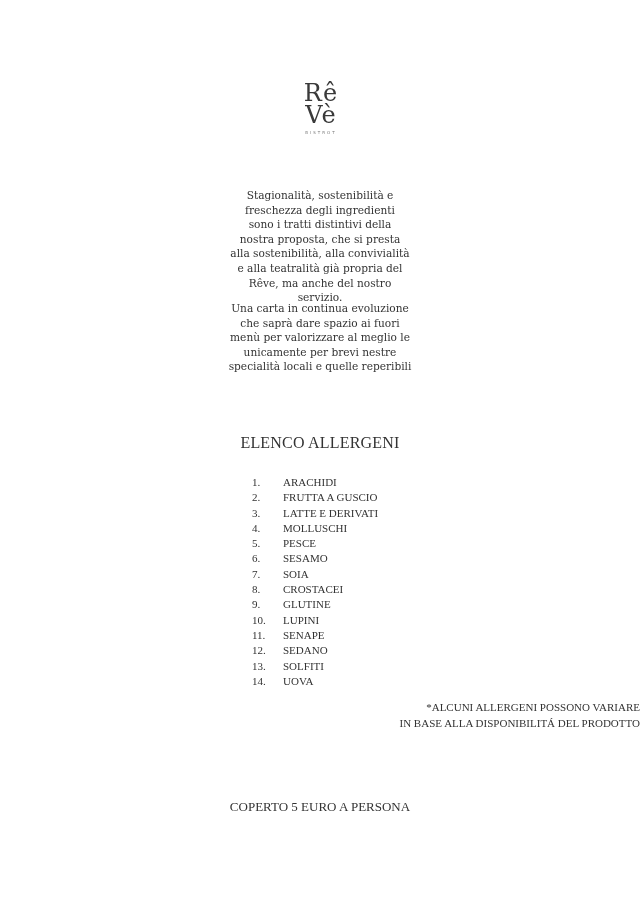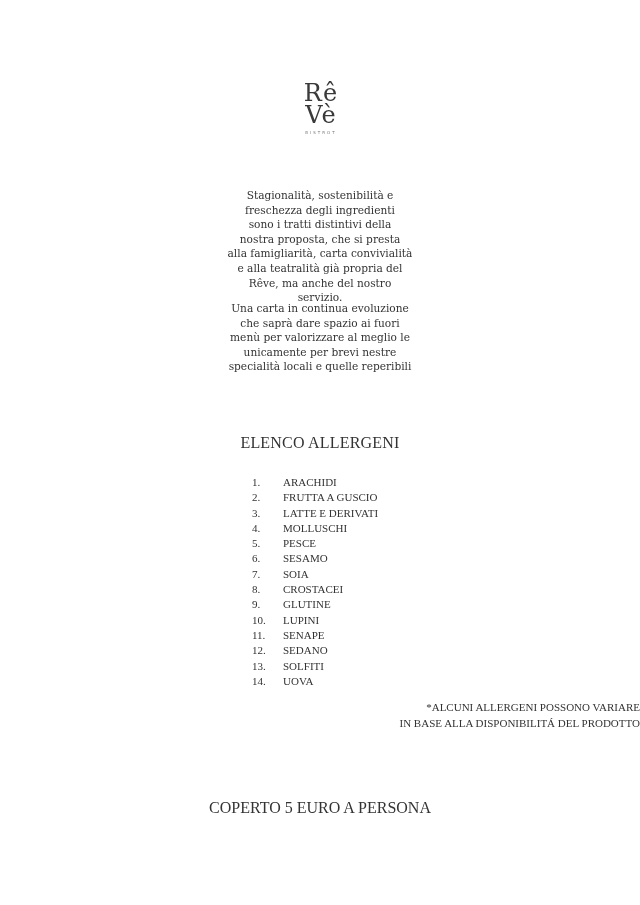--- a/index.html
+++ b/index.html
@@ -38,38 +38,38 @@
     font-family: "Liberation Serif", serif; font-size: 11px; color: #333;
   }
   .list li { height: 15.3px; line-height: 15.3px; display: flex; }
   .list .num { width: 31px; display: inline-block; }
   .note {
     position: absolute; left: 0; width: 640px; top: 699px; text-align: right;
     font-family: "Liberation Serif", serif; font-size: 11px; line-height: 16px; color: #333;
   }
   .coperto {
     position: absolute; left: 0; width: 640px; top: 799px; text-align: center;
-    font-family: "Liberation Serif", serif; font-size: 16px; color: #333;
+    font-family: "Liberation Serif", serif; font-size: 13px; color: #333;
   }
 </style>
 </head>
 <body>
 
 <div class="logo">
   <span class="l1">Rê</span>
   <span class="l2">Vè</span>
   <span class="sub">BISTROT</span>
 </div>
 
 <div class="para p1">
   <div>Stagionalità, sostenibilità e</div>
   <div>freschezza degli ingredienti</div>
   <div>sono i tratti distintivi della</div>
   <div>nostra proposta, che si presta</div>
-  <div>alla famigliarità, carta convivialità</div>
+  <div>alla sostenibilità, alla convivialità</div>
   <div>e alla teatralità già propria del</div>
   <div>Rêve, ma anche del nostro</div>
   <div>servizio.</div>
 </div>
 
 <div class="para p2">
   <div>Una carta in continua evoluzione</div>
   <div>che saprà dare spazio ai fuori</div>
   <div>menù per valorizzare al meglio le</div>
   <div>unicamente per brevi  nestre</div>

